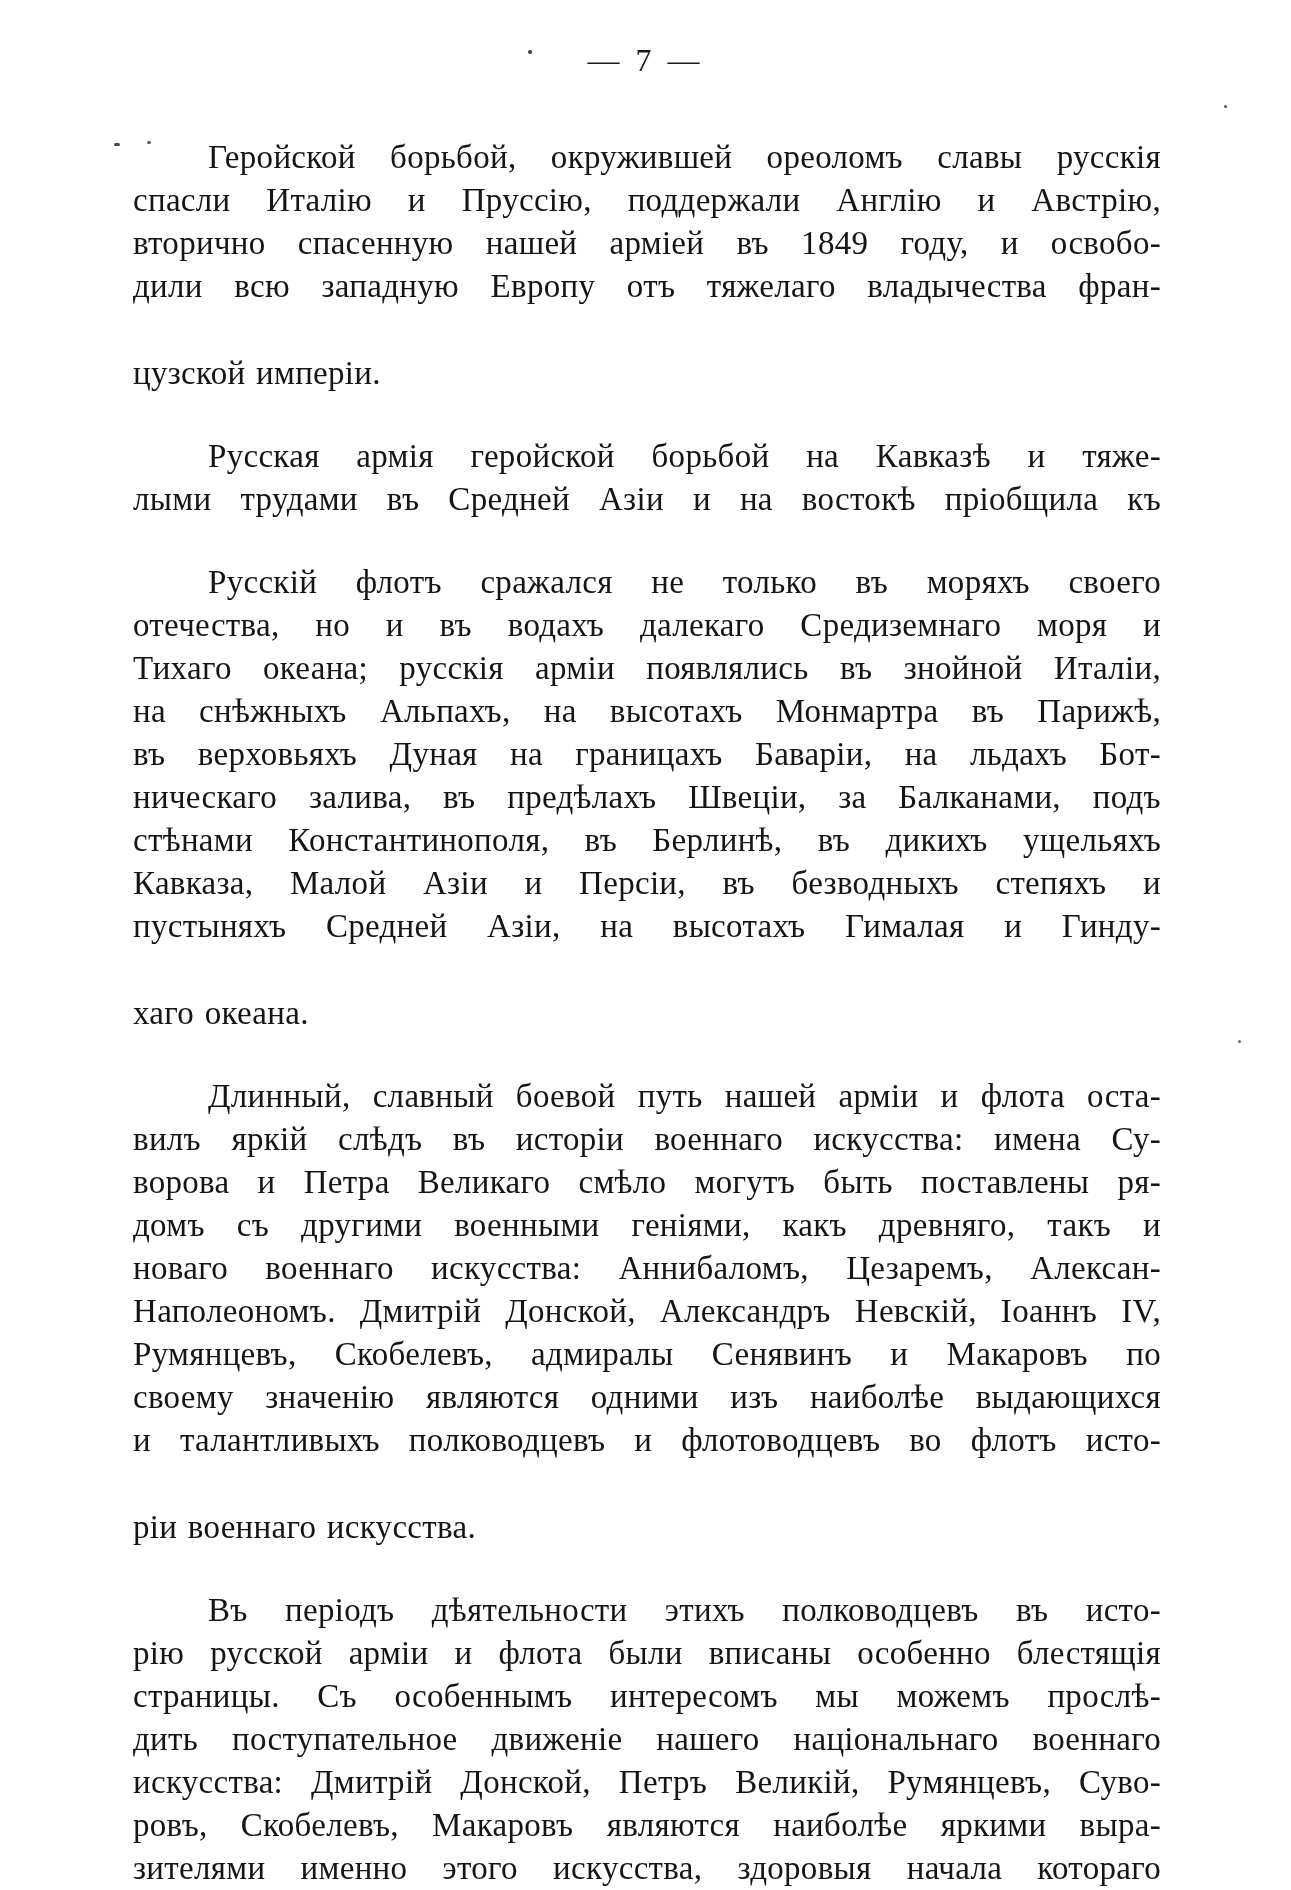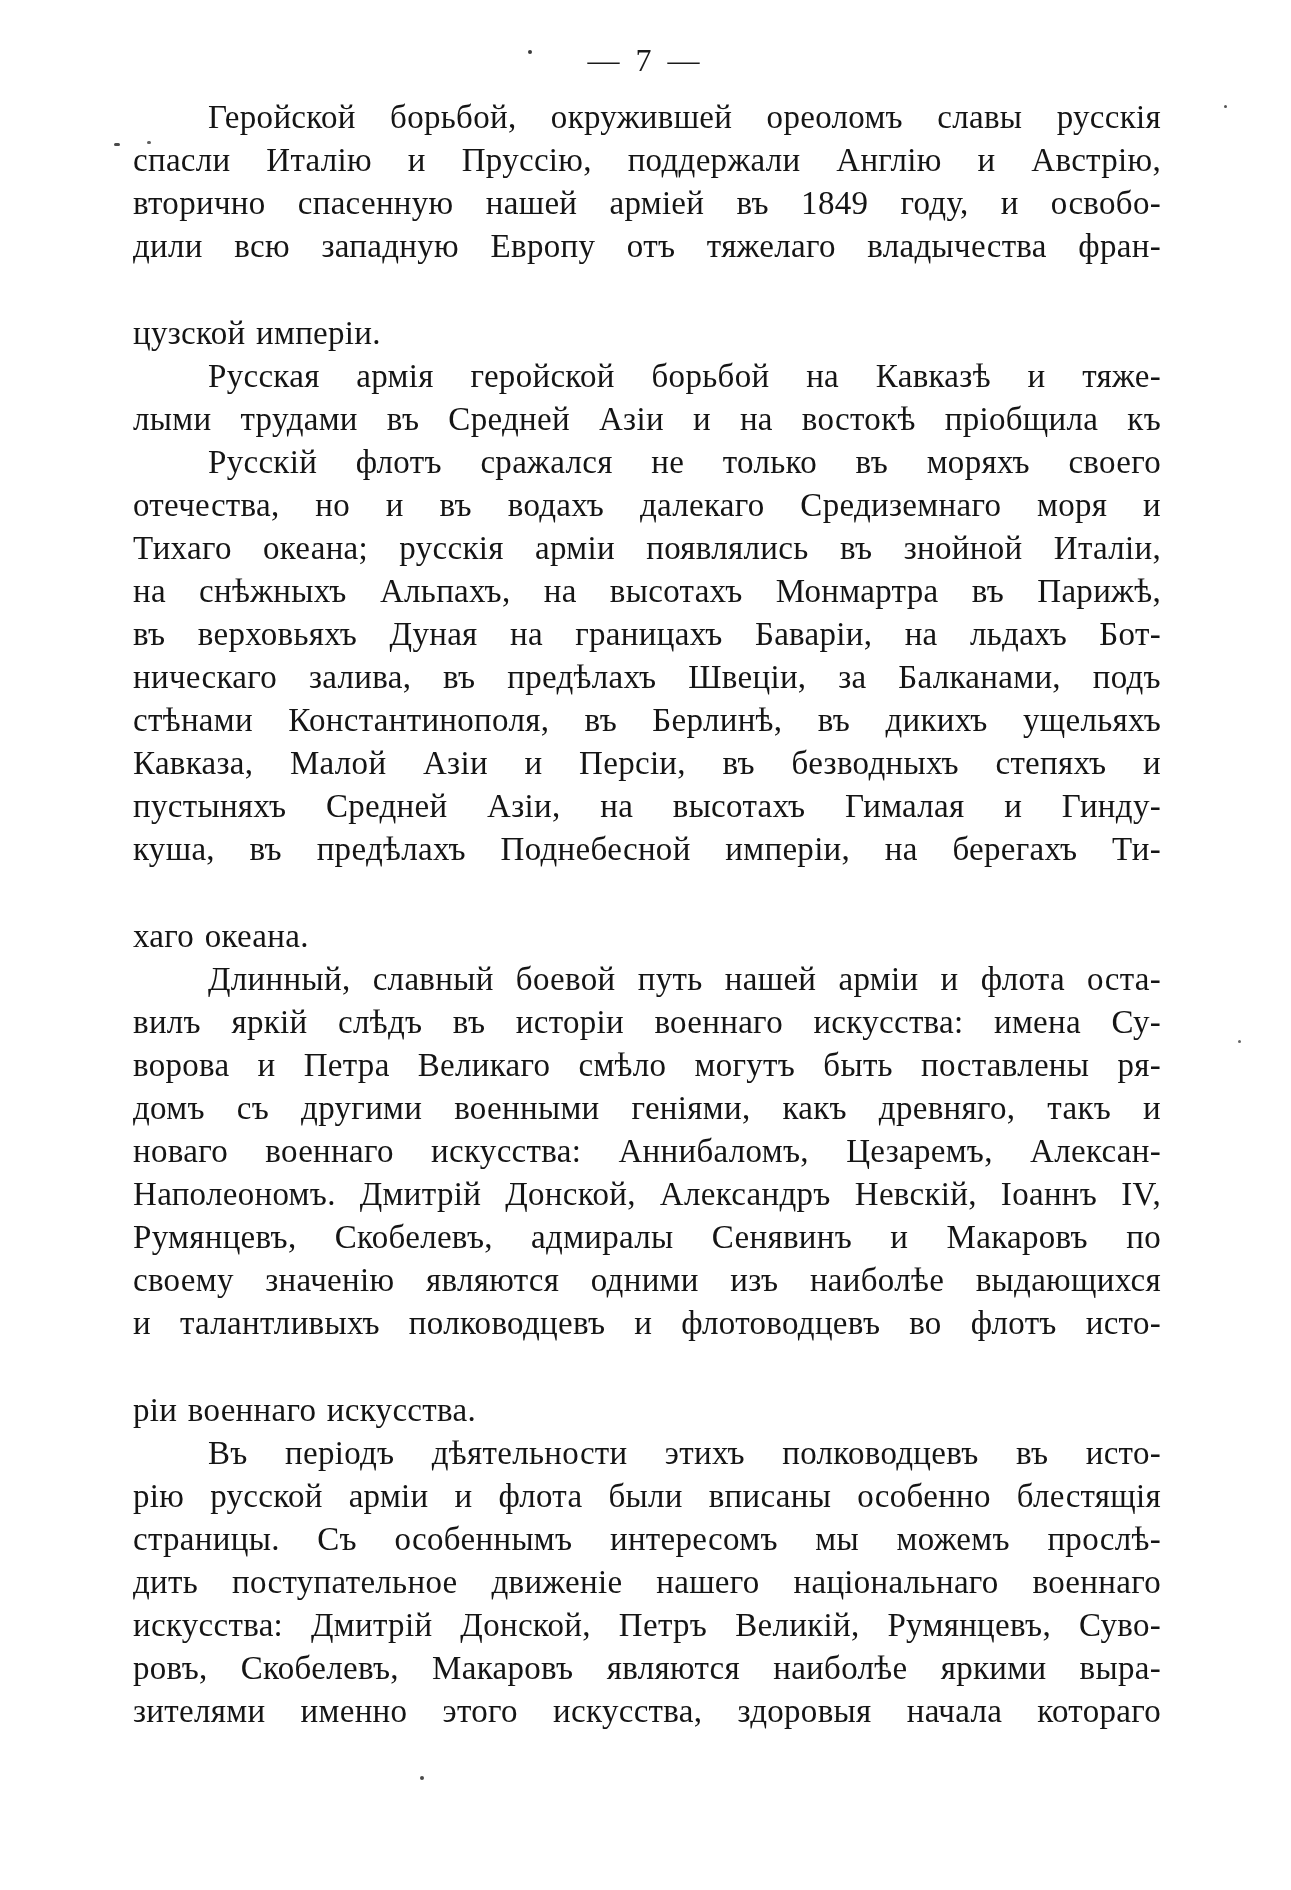--- a/index.html
+++ b/index.html
@@ -42,21 +42,21 @@
     height: 43px;
     line-height: 43px;
     font-size: 33px;
     text-align: justify;
     text-align-last: justify;
     letter-spacing: 0.3px;
     word-spacing: 2px;
     white-space: normal;
     overflow: visible;
   }
-  .line.first { padding-left: 75px; }
+  .line.first { padding-left: 75px; margin-top: 40px; }
   .line.plast { text-align-last: left; margin-top: 44px; }
   .speck {
     position: absolute;
     background: #3a3a3a;
     border-radius: 50%;
   }
   .s1 { left: 528px; top: 50px;  width: 4px; height: 4px; }
   .s2 { left: 1224px; top: 105px; width: 3px; height: 3px; background:#555; }
   .s3 { left: 114px; top: 143px; width: 6px; height: 3px; border-radius: 2px; background:#4a4a4a; }
   .s4 { left: 147px; top: 141px; width: 4px; height: 3px; border-radius: 2px; background:#606060; }
@@ -95,21 +95,20 @@
     <div class="para">
       <div class="line first">Русскій флотъ сражался не только въ моряхъ своего</div>
       <div class="line">отечества, но и въ водахъ далекаго Средиземнаго моря и</div>
       <div class="line">Тихаго океана; русскія арміи появлялись въ знойной Италіи,</div>
       <div class="line">на снѣжныхъ Альпахъ, на высотахъ Монмартра въ Парижѣ,</div>
       <div class="line">въ верховьяхъ Дуная на границахъ Баваріи, на льдахъ Бот-</div>
       <div class="line">ническаго залива, въ предѣлахъ Швеціи, за Балканами, подъ</div>
       <div class="line">стѣнами Константинополя, въ Берлинѣ, въ дикихъ ущельяхъ</div>
       <div class="line">Кавказа, Малой Азіи и Персіи, въ безводныхъ степяхъ и</div>
       <div class="line">пустыняхъ Средней Азіи, на высотахъ Гималая и Гинду-</div>
-      <div class="line">куша, въ предѣлахъ Поднебесной имперіи, на берегахъ Ти-</div>
       <div class="line plast">хаго океана.</div>
     </div>
 
     <div class="para">
       <div class="line first">Длинный, славный боевой путь нашей арміи и флота оста-</div>
       <div class="line">вилъ яркій слѣдъ въ исторіи военнаго искусства: имена Су-</div>
       <div class="line">ворова и Петра Великаго смѣло могутъ быть поставлены ря-</div>
       <div class="line">домъ съ другими военными геніями, какъ древняго, такъ и</div>
       <div class="line">новаго военнаго искусства: Аннибаломъ, Цезаремъ, Алексан-</div>
       <div class="line">Наполеономъ. Дмитрій Донской, Александръ Невскій, Іоаннъ IV,</div>

